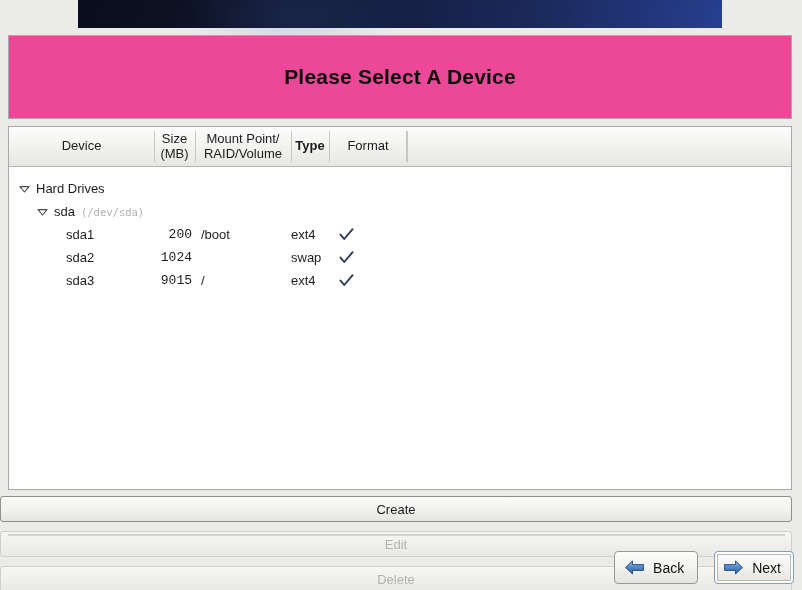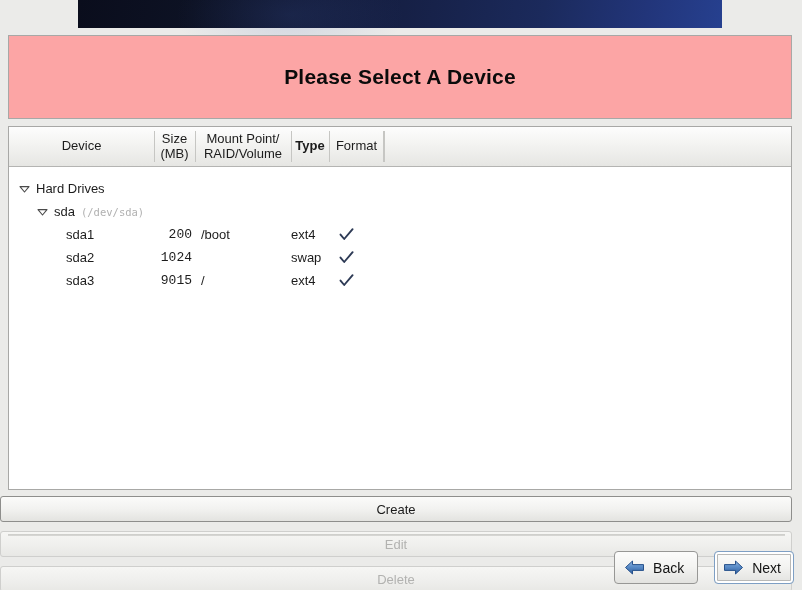--- a/index.html
+++ b/index.html
@@ -49,21 +49,21 @@
 
   
   .title-panel {
     position: absolute;
     left: 8px;
     top: 35px;
     width: 784px;
     height: 84px;
     box-sizing: border-box;
     border: 1px solid #a8a8a6;
-    background: #fca5a5;
+    background: #ec4899;
     display: flex;
     align-items: center;
     justify-content: center;
   }
   .title-text {
     font-size: 21px;
     font-weight: bold;
     color: #0b0b0b;
     letter-spacing: 0.2px;
   }
@@ -113,21 +113,21 @@
     right: 0;
     top: 4px;
     bottom: 4px;
     width: 1px;
     background: #c6c6c3;
   }
   .th-device  { width: 145px; }
   .th-size    { width: 41px; }
   .th-mount   { width: 96px; }
   .th-type    { width: 38px; font-weight: bold; }
-  .th-format  { width: 55px; }
+  .th-format  { width: 78px; }
   .th-filler  { flex: 1; }
 
   .tbody {
     padding-top: 6px;
   }
   .row {
     display: flex;
     align-items: flex-end;
     height: 23px;
     font-size: 13px;

